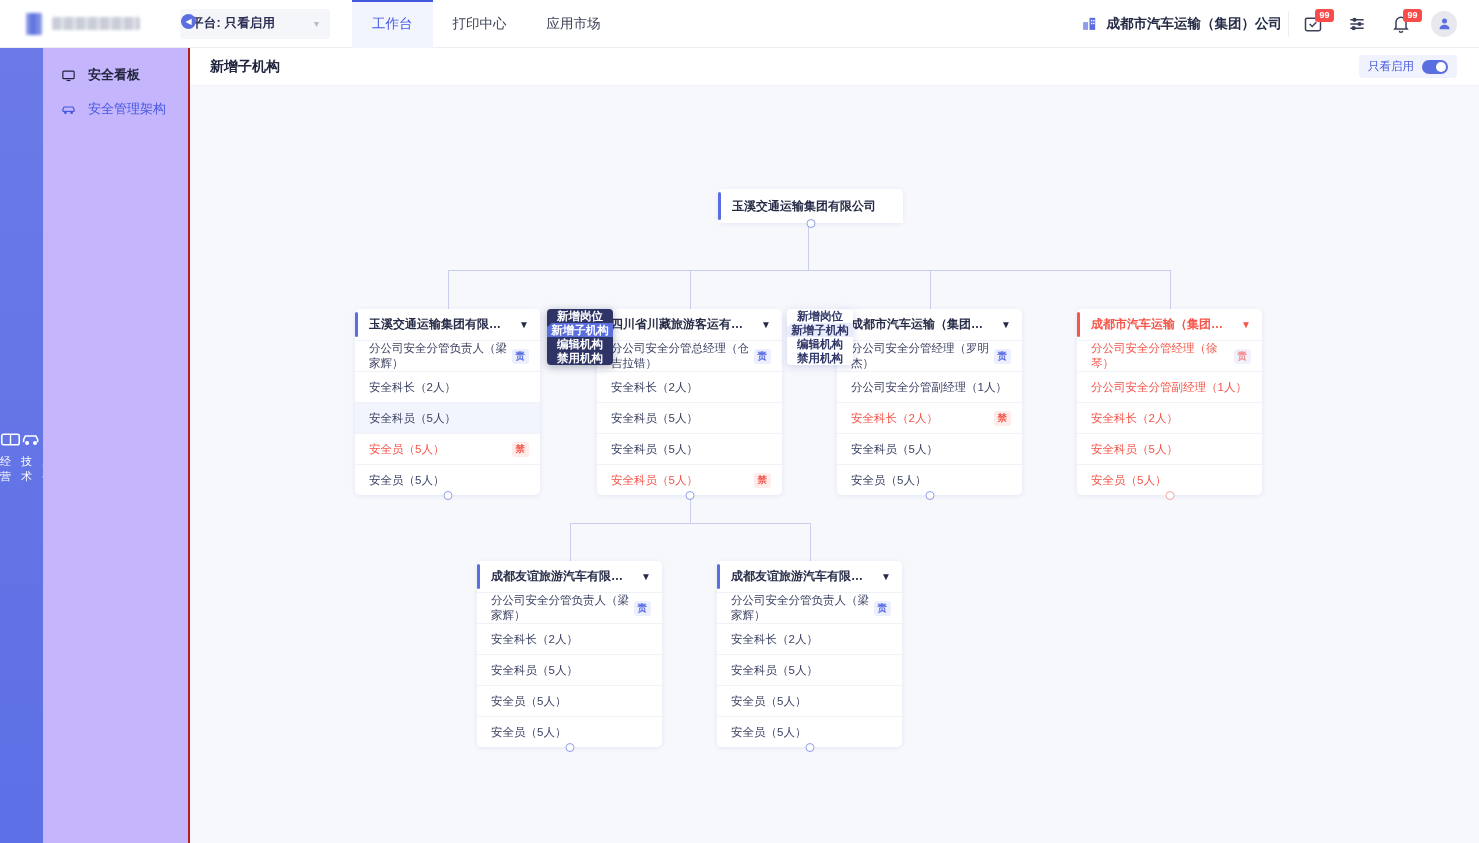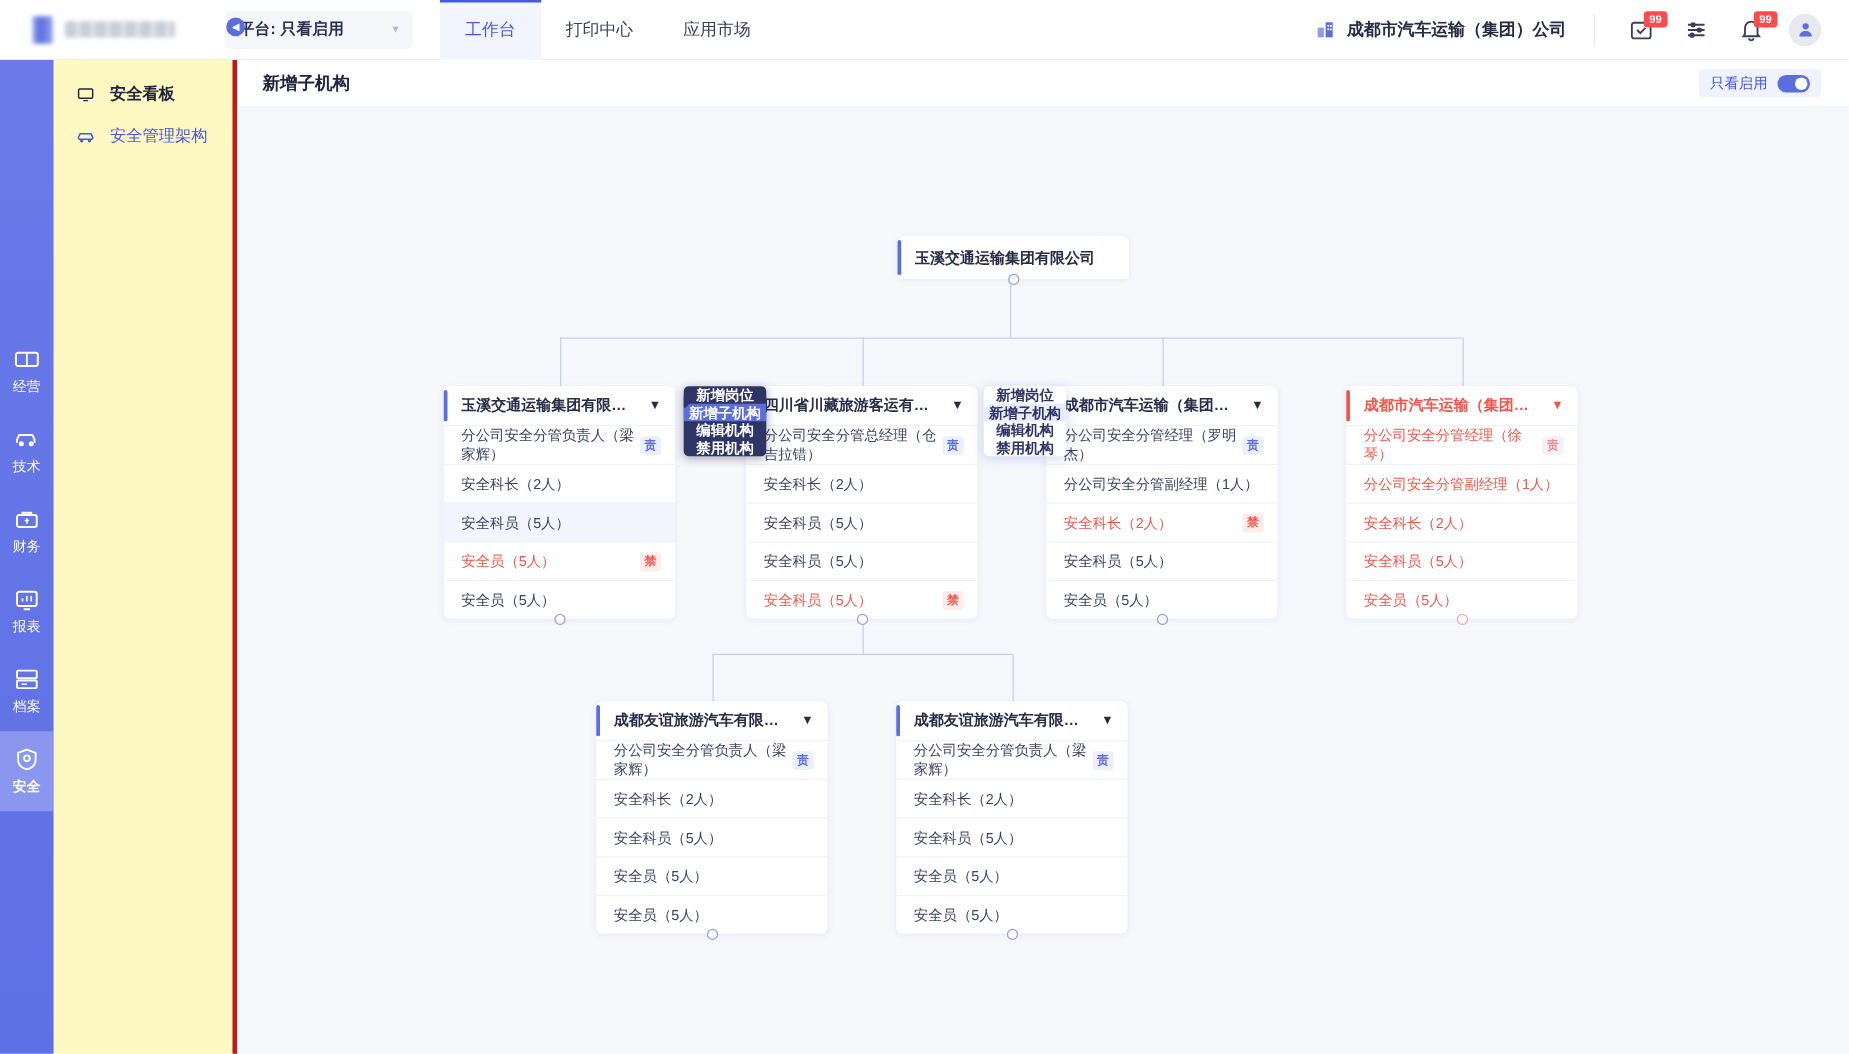--- a/index.html
+++ b/index.html
@@ -40,52 +40,52 @@
     padding: 0 20px; display: flex; align-items: center; justify-content: center;
     font-size: 13.5px; color: #3a3f55; cursor: pointer; position: relative;
   }
   .tab.active { color: #4558e0; background: #f2f4fe; font-weight: 400; }
   .tab.active::before {
     content: ""; position: absolute; top: 0; left: 0; right: 0; height: 2px; background: #4558e0;
   }
 
   .header-right { margin-left: auto; display: flex; align-items: center; height: 48px; padding-right: 22px; }
   .company {
-    display: flex; align-items: center; gap: 9px; padding-right: 22px; margin-right: 15px;
+    display: flex; align-items: center; gap: 9px; padding-right: 6px; margin-right: 2px;
     border-right: 1px solid #ebedf3; height: 26px;
   }
   .company-name { font-size: 13.5px; color: #262b45; font-weight: 700; }
   .hicon { position: relative; width: 44px; height: 48px; display:flex; align-items:center; justify-content:center; cursor: pointer;}
   .badge {
     position: absolute; top: 9px; left: 24px; background: #fb4b4b; color: #fff;
     font-size: 9px; line-height: 12px; height: 13px; min-width: 19px; text-align: center;
     border-radius: 3px; padding: 0 2px; font-weight: 700;
   }
   .avatar {
     width: 26px; height: 26px; border-radius: 50%; background: #e8e9ef;
     display: flex; align-items: center; justify-content: center; margin-left: 8px; cursor: pointer;
   }
 
   
   .rail {
     position: absolute; top: 48px; left: 0; width: 43px; height: 795px;
     background: linear-gradient(180deg,#6b7ae8 0%, #6374e6 55%, #5e70e6 100%);
-    display: flex; flex-direction: column; align-items: center; padding-top: 22px; justify-content: center;
+    display: flex; align-items: center; padding-top: 22px;
   }
   .rail-item {
     width: 43px; height: 64px; display: flex; flex-direction: column;
     align-items: center; justify-content: center; gap: 4px; color: #ffffff; cursor: pointer;
   }
   .rail-item .rl { font-size: 11px; letter-spacing: .3px; }
   .rail-item.active { background: #8b97ee; font-weight: bold; }
 
   
   .subnav {
     position: absolute; top: 48px; left: 43px; width: 147px; height: 795px;
-    background: #fef9c3; border-right: 4px solid #b91c1c;
+    background: #c4b5fd; border-right: 2px solid #b91c1c;
   }
   .subnav-item {
     height: 34px; display: flex; align-items: center; gap: 12px; padding-left: 18px;
     font-size: 13px; cursor: pointer;
   }
   .subnav-item:first-child { margin-top: 10px; }
   .subnav-item .sl { color: #20243d; font-weight: 700; }
   .subnav-item.active .sl { color: #4558e0; font-weight: 400; }
   .collapse-btn {
     position: absolute; left: 181px; top: 14px; width: 15px; height: 15px; border-radius: 50%;

